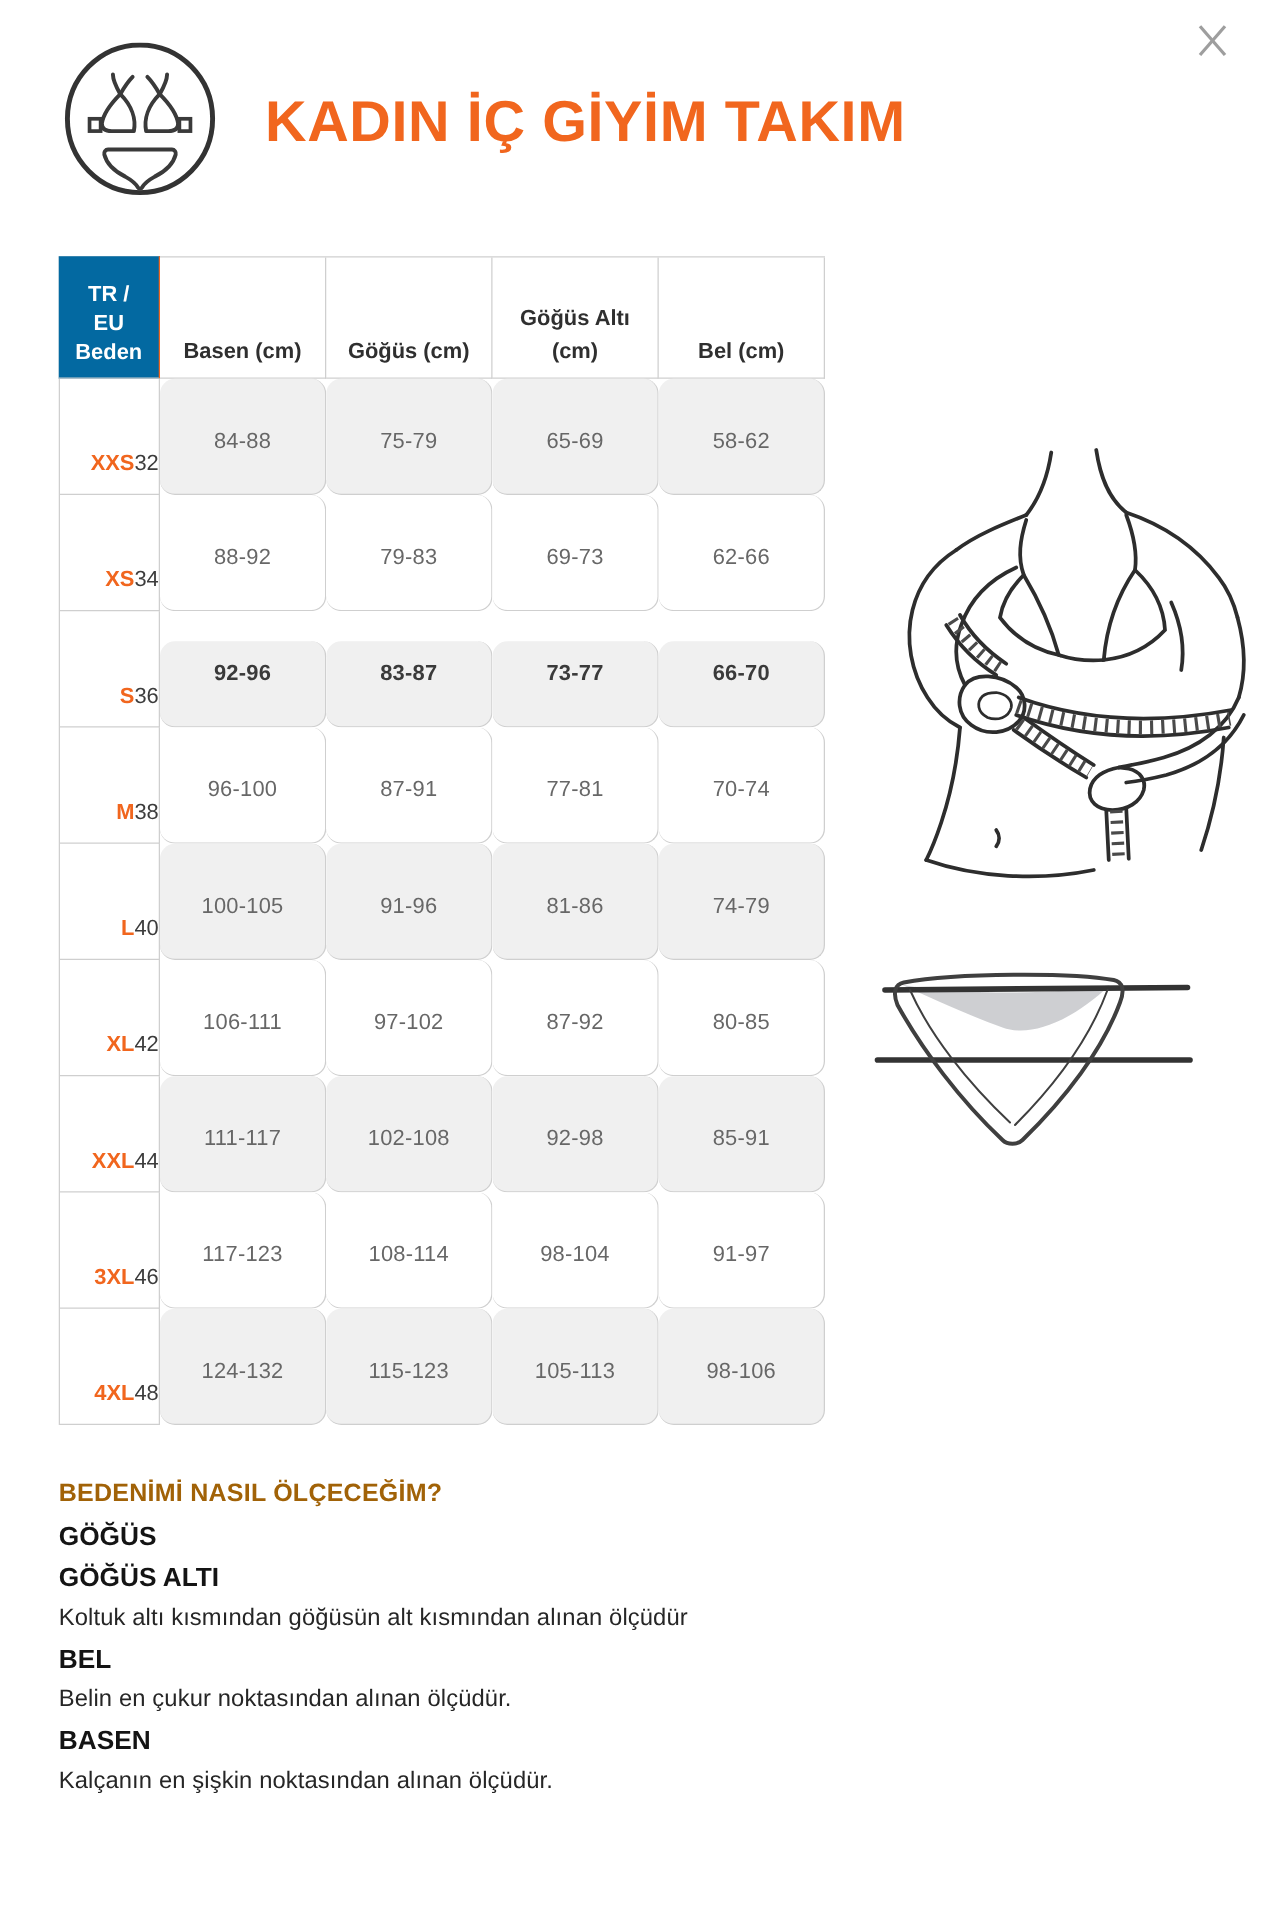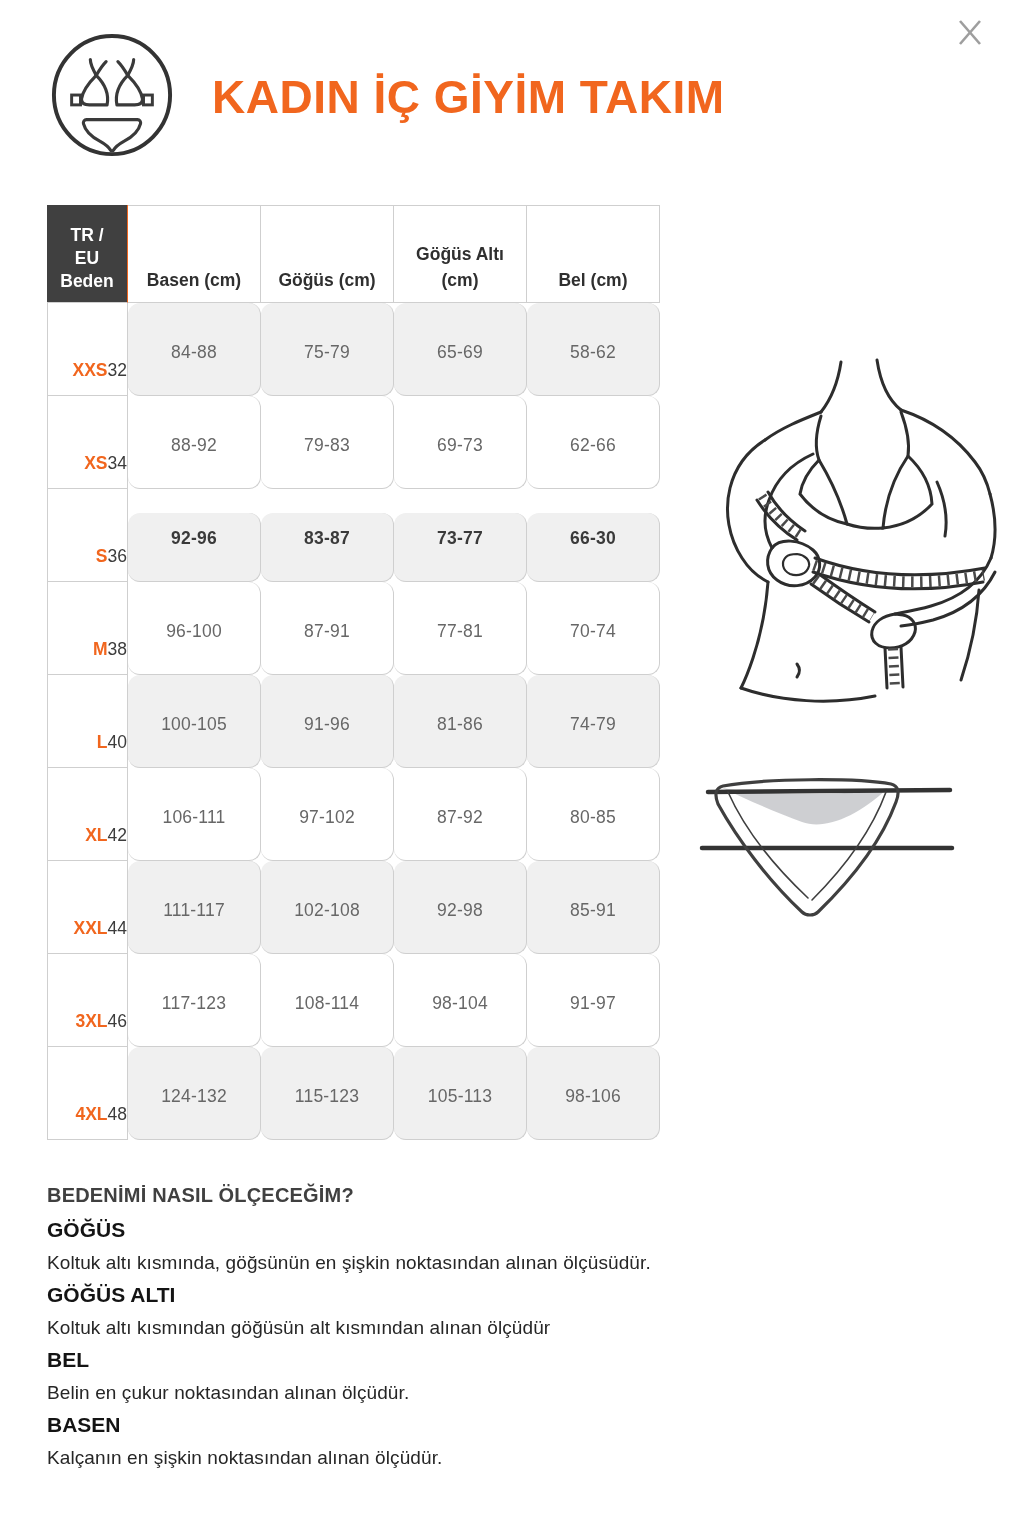--- a/index.html
+++ b/index.html
@@ -34,21 +34,21 @@
     grid-template-rows:97px repeat(9, 93px);
     border-top:1px solid #cfcfcf; border-left:1px solid #cfcfcf;
     background:#fff;
   }
   .cell {
     border-right:1px solid #cfcfcf; border-bottom:1px solid #cfcfcf;
     display:flex; align-items:flex-end; justify-content:center;
     font-size:17.5px;
   }
   .corner {
-    background:#404040; border-right-color:#f1661e;
+    background:#0369a1; border-right-color:#f1661e;
     flex-direction:column; align-items:center; justify-content:flex-end;
     padding-bottom:9px; color:#ffffff; font-weight:bold; line-height:1.32;
     text-align:center; margin-top:-1px; margin-left:-1px;
     width:calc(100% + 1px); height:calc(100% + 1px);
   }
   .colhead {
     font-weight:bold; color:#2f2f2f; text-align:center;
     line-height:1.5; padding:0 13px 9px;
   }
   .sizecell { justify-content:flex-end; padding-bottom:13px; line-height:1.38; text-align:center; }
@@ -57,21 +57,21 @@
   .val { color:#676767; padding-bottom:32px; letter-spacing:0.2px;border-radius:12px; }
   .shaded { background:#f0f0f0; }
   .bold-row { color:#3a3a3a; font-weight:bold;margin-top:24px; }
 
   
   .torso-illustration { position:absolute; left:668px; top:358px; }
   .panty-illustration { position:absolute; left:698px; top:776px; }
 
   
   .guide { position:absolute; left:47px; top:1184px; width:730px; }
-  .guide-title { font-size:20px; font-weight:bold; color:#404040; margin-bottom:7px; letter-spacing:0.2px; }
+  .guide-title { font-size:20px; font-weight:bold; color:#a16207; margin-bottom:7px; letter-spacing:0.2px; }
   .guide .term { font-size:21px; font-weight:bold; color:#141414; line-height:32.5px; }
   .guide .def  { font-size:19px; color:#262626; line-height:32.5px; letter-spacing:0.1px; }
 </style>
 </head>
 <body>
 
 <div class="page">
 
   <button class="close-btn">
     <svg width="32" height="32" viewBox="0 0 32 32">
@@ -124,21 +124,21 @@
       <div class="cell val">79-83</div>
       <div class="cell val">69-73</div>
       <div class="cell val">62-66</div>
       <div class="cell sizecell">
         <div class="size-label">S</div>
         <div class="size-eu">36</div>
       </div>
       <div class="cell val shaded bold-row">92-96</div>
       <div class="cell val shaded bold-row">83-87</div>
       <div class="cell val shaded bold-row">73-77</div>
-      <div class="cell val shaded bold-row">66-30</div>
+      <div class="cell val shaded bold-row">66-70</div>
       <div class="cell sizecell">
         <div class="size-label">M</div>
         <div class="size-eu">38</div>
       </div>
       <div class="cell val">96-100</div>
       <div class="cell val">87-91</div>
       <div class="cell val">77-81</div>
       <div class="cell val">70-74</div>
       <div class="cell sizecell">
         <div class="size-label">L</div>
@@ -235,21 +235,20 @@
     <line x1="4" y1="72" x2="254" y2="72" stroke="#333333" stroke-width="4.5"></line>
     <path d="M25,10 C68,2 160,2 193,8 C200,9.5 202,16 198,26 C184,64 154,103 120,136 C116,140 108,140 104,136 C70,104 40,64 20,28 C16,18 18,11.5 25,10 Z" stroke="#3f3f3f" stroke-width="3.2"></path>
     <path d="M30,16 C46,52 76,90 110,122" stroke="#3f3f3f" stroke-width="1.6"></path>
     <path d="M188,16 C174,54 146,92 114,124" stroke="#3f3f3f" stroke-width="1.6"></path>
   </svg>
 
   <section class="guide">
     <h2 class="guide-title">BEDENİMİ NASIL ÖLÇECEĞİM?</h2>
     <div id="guide-items">
         <div class="term">GÖĞÜS</div>
-        <div class="def">Koltuk altı kısmında, göğsünün en şişkin noktasından alınan ölçüsüdür.</div>
         <div class="term">GÖĞÜS ALTI</div>
         <div class="def">Koltuk altı kısmından göğüsün alt kısmından alınan ölçüdür</div>
         <div class="term">BEL</div>
         <div class="def">Belin en çukur noktasından alınan ölçüdür.</div>
         <div class="term">BASEN</div>
         <div class="def">Kalçanın en şişkin noktasından alınan ölçüdür.</div>
       </div>
   </section>
 
 </div>

